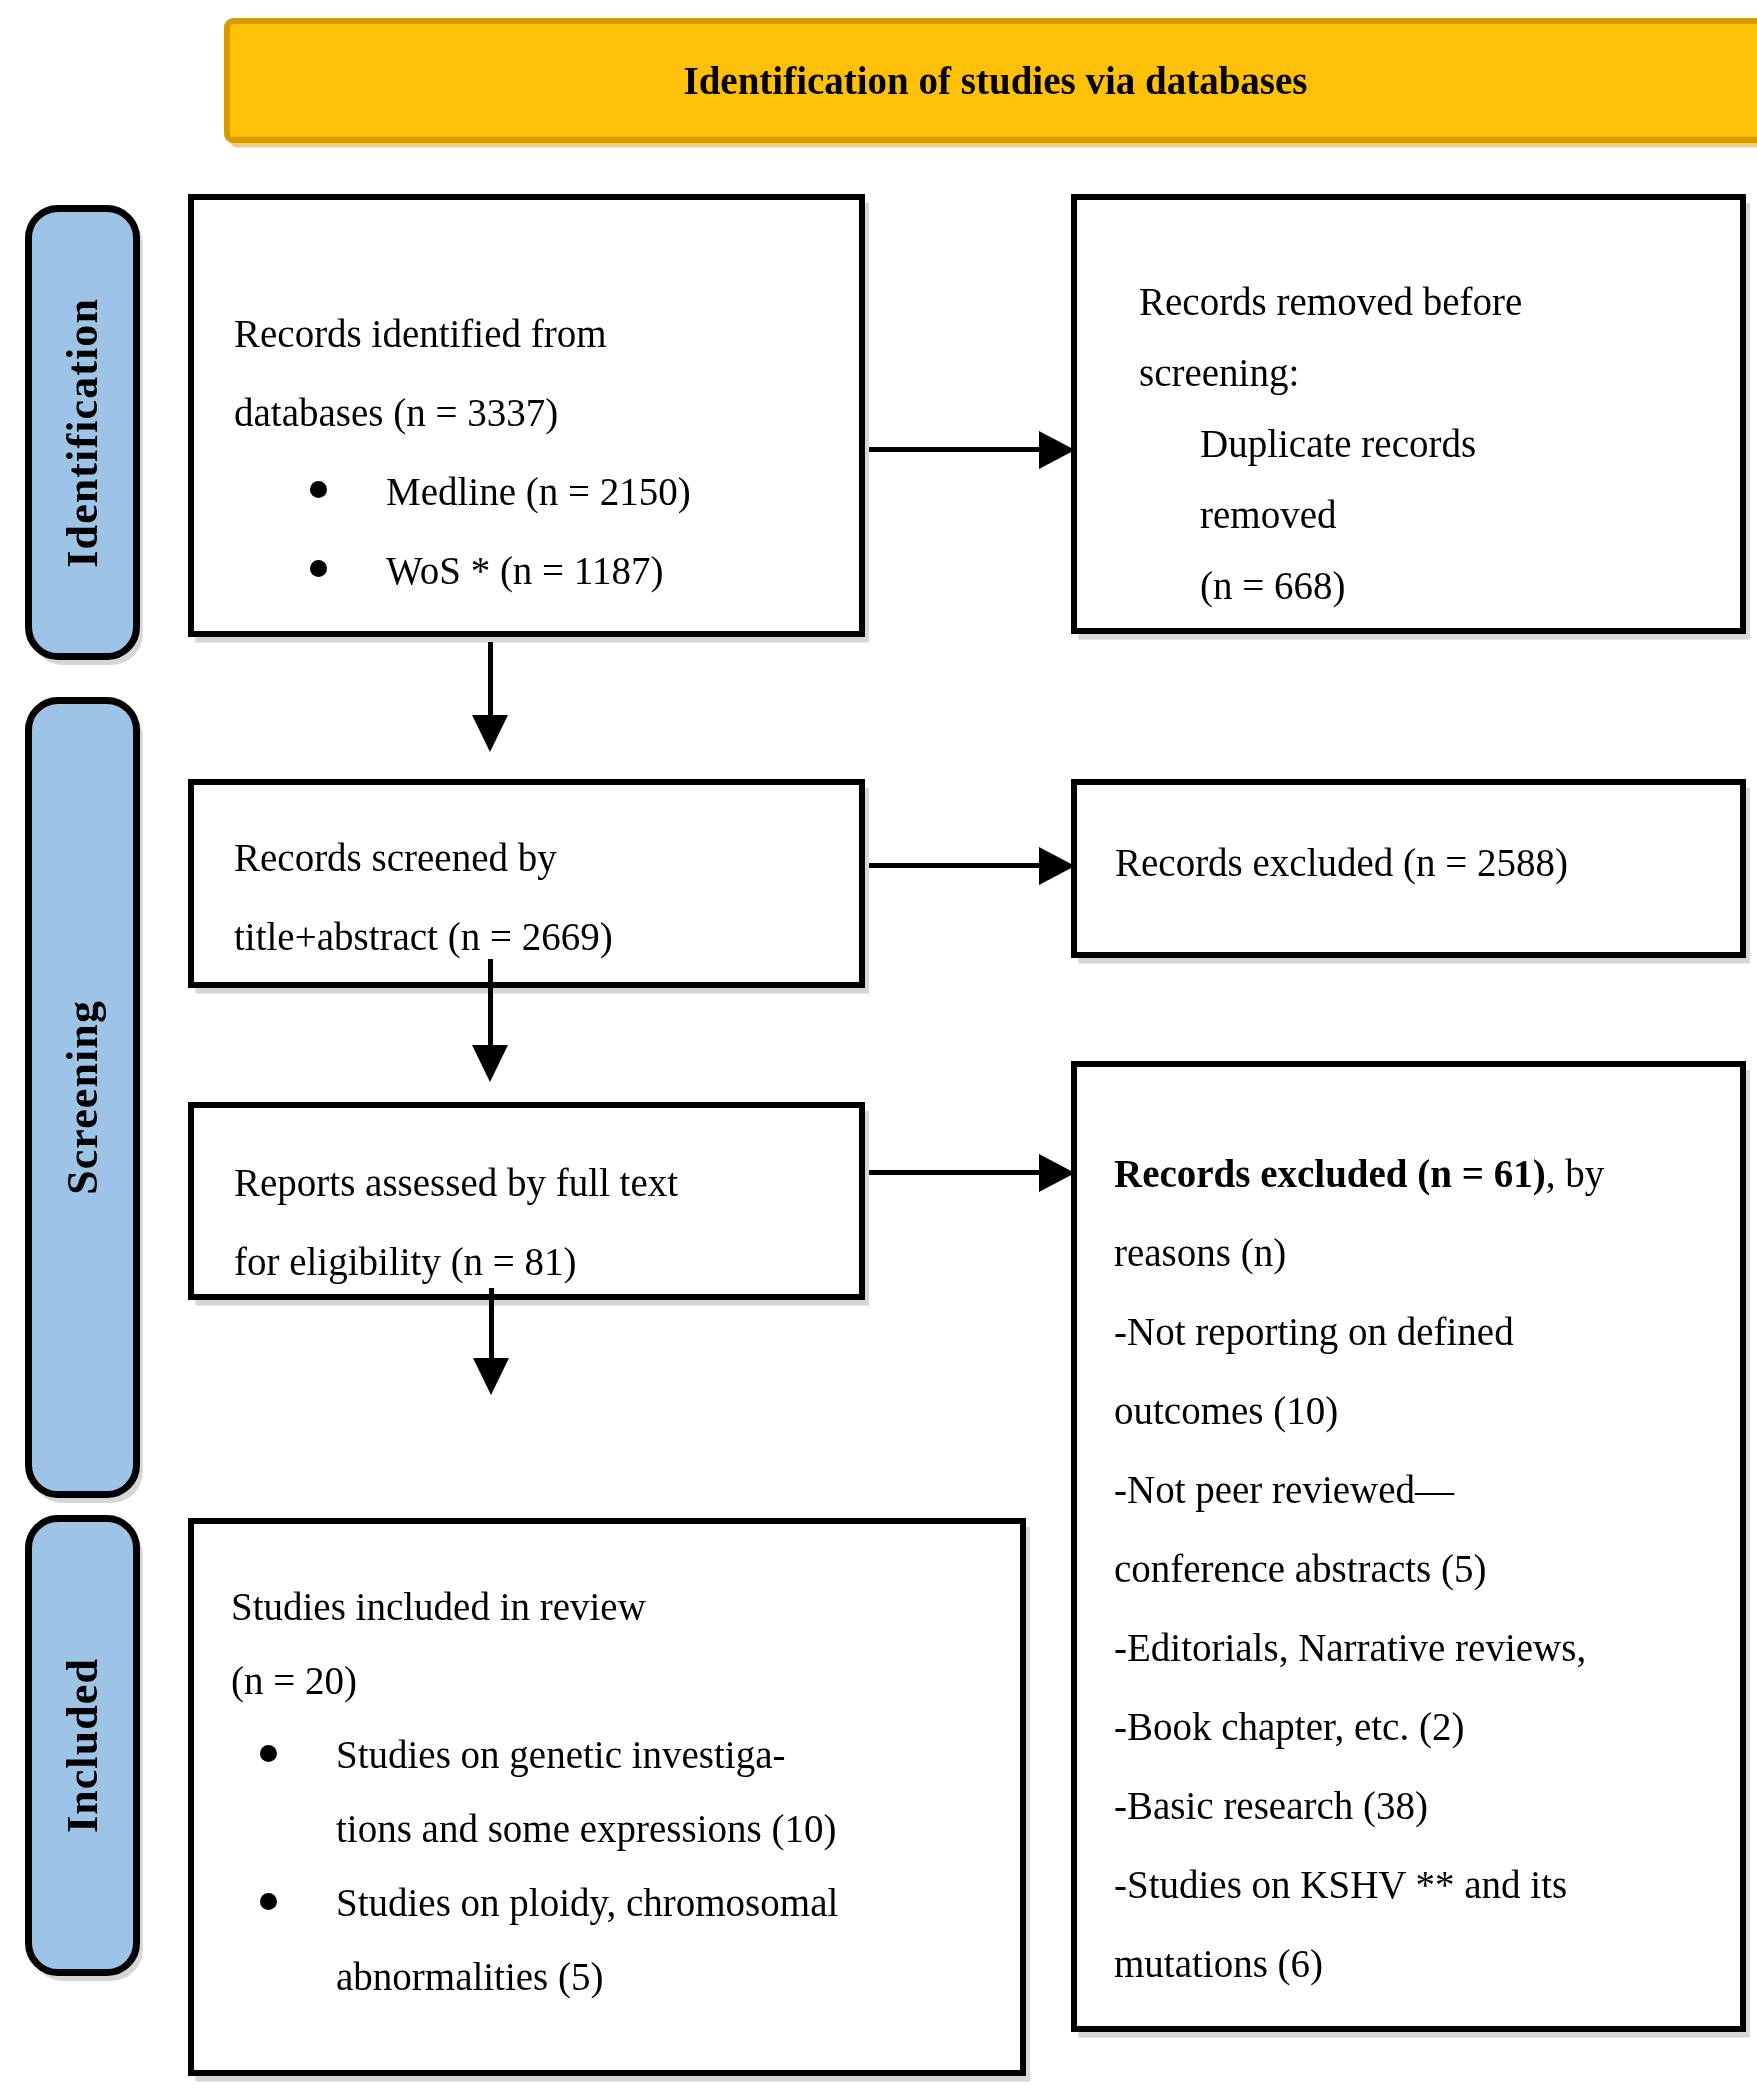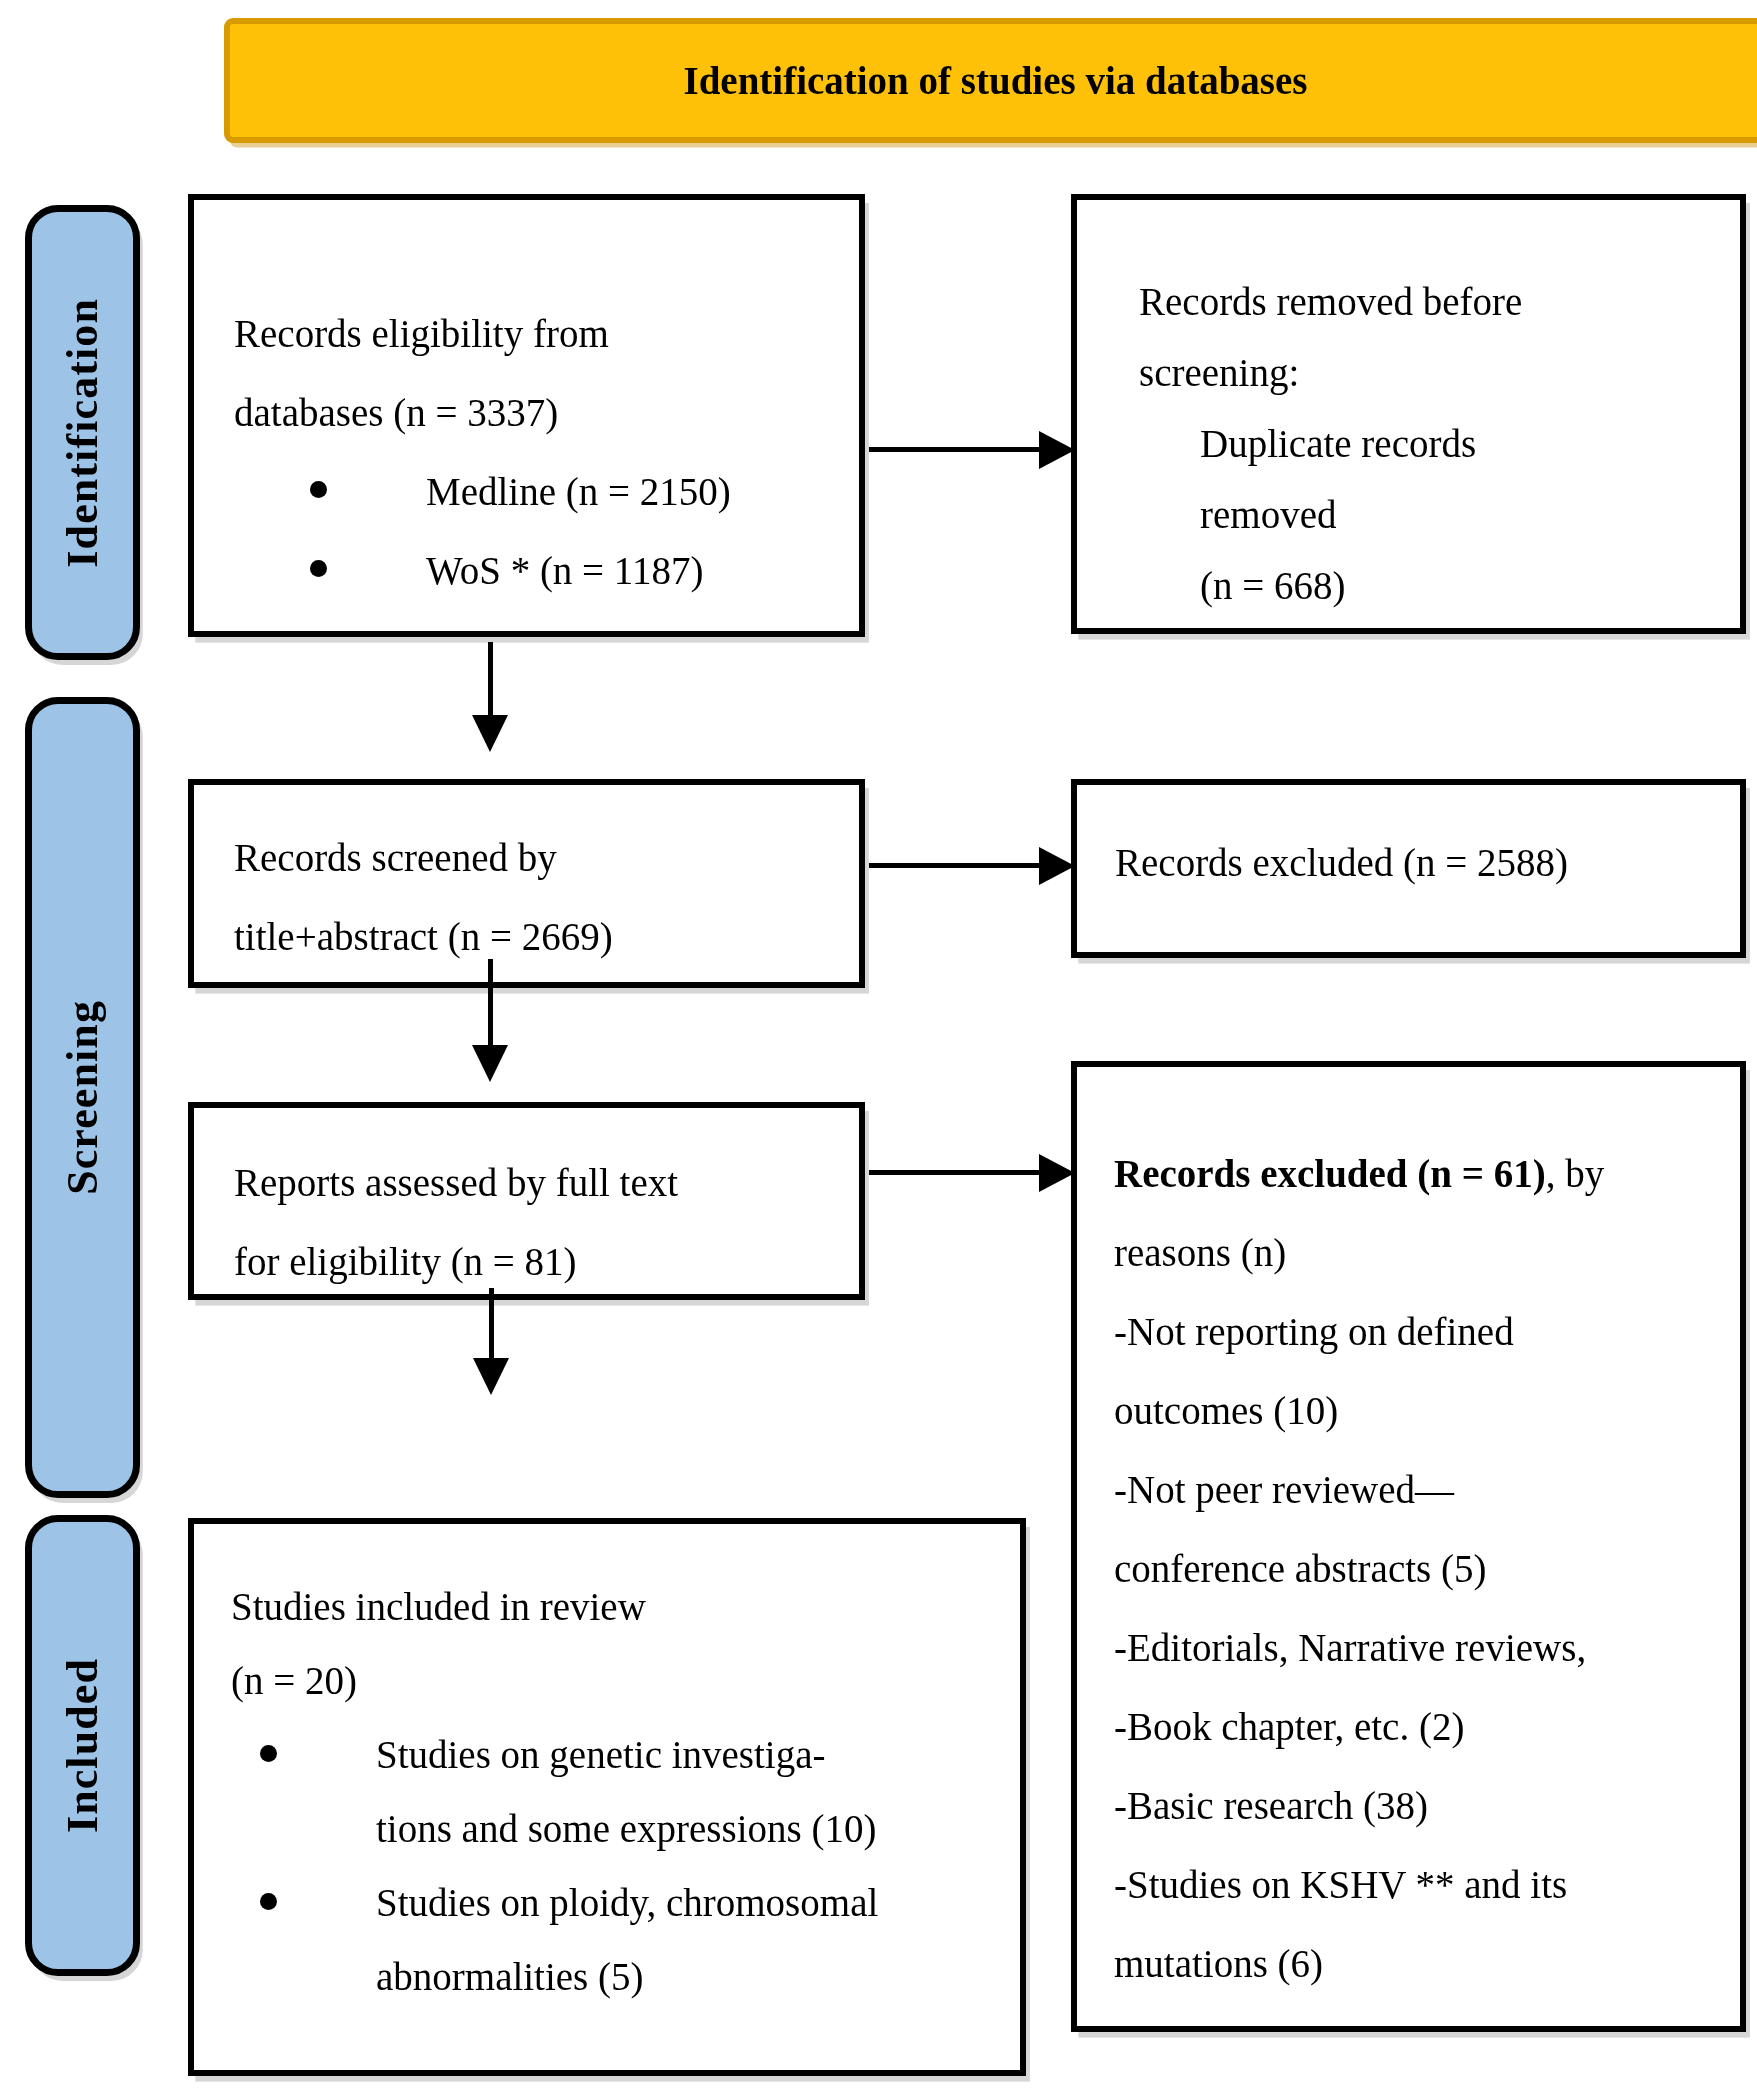--- a/index.html
+++ b/index.html
@@ -59,21 +59,21 @@
   .ln{ white-space:nowrap; }
   .b1{ left:188px; top:194px;  width:677px; height:443px; padding:94px 17px 0 40px; }
   .b2{ left:1071px; top:194px; width:675px; height:440px; padding:66px 17px 0 62px; line-height:71px; }
   .b2 .ind{ margin-left:61px; }
   .b3{ left:188px; top:779px; width:677px; height:209px; padding:33px 17px 0 40px; }
   .b4{ left:1071px; top:779px; width:675px; height:179px; display:flex; align-items:center; padding:0 17px 12px 38px; }
   .b5{ left:188px; top:1061px; width:677px; height:198px; padding:35px 17px 0 40px;margin-top:41px; }
   .b6{ left:1071px; top:1061px; width:675px; height:971px; padding:67px 15.7px 0 37px; }
   .b7{ left:188px; top:1518px; width:838px; height:558px; padding:46px 17px 0 37px; line-height:74px; }
   
-  .brow{ display:flex;gap:40px; }
+  .brow{ display:flex; }
   .dot{
     flex:0 0 auto;
     width:17px; height:17px;
     background:#000; border-radius:50%;
     align-self:flex-start;
   }
   .b1 .dot{ margin:29px 59px 0 76px; }
   .b7 .dot{ margin:27px 59px 0 29px; }
   
   .hline{ position:absolute; height:5px; background:#000; }
@@ -104,21 +104,21 @@
     <span>Identification</span>
   </div>
   <div class="stage stage-screening">
     <span>Screening</span>
   </div>
   <div class="stage stage-included">
     <span>Included</span>
   </div>
 
   <div class="box b1">
-    <div class="ln">Records eligibility from</div>
+    <div class="ln">Records identified from</div>
     <div class="ln">databases (n = 3337)</div>
     <div class="brow">
       <span class="dot"></span>
       <span class="ln">Medline (n = 2150)</span>
     </div>
     <div class="brow">
       <span class="dot"></span>
       <span class="ln">WoS * (n = 1187)</span>
     </div>
   </div>

